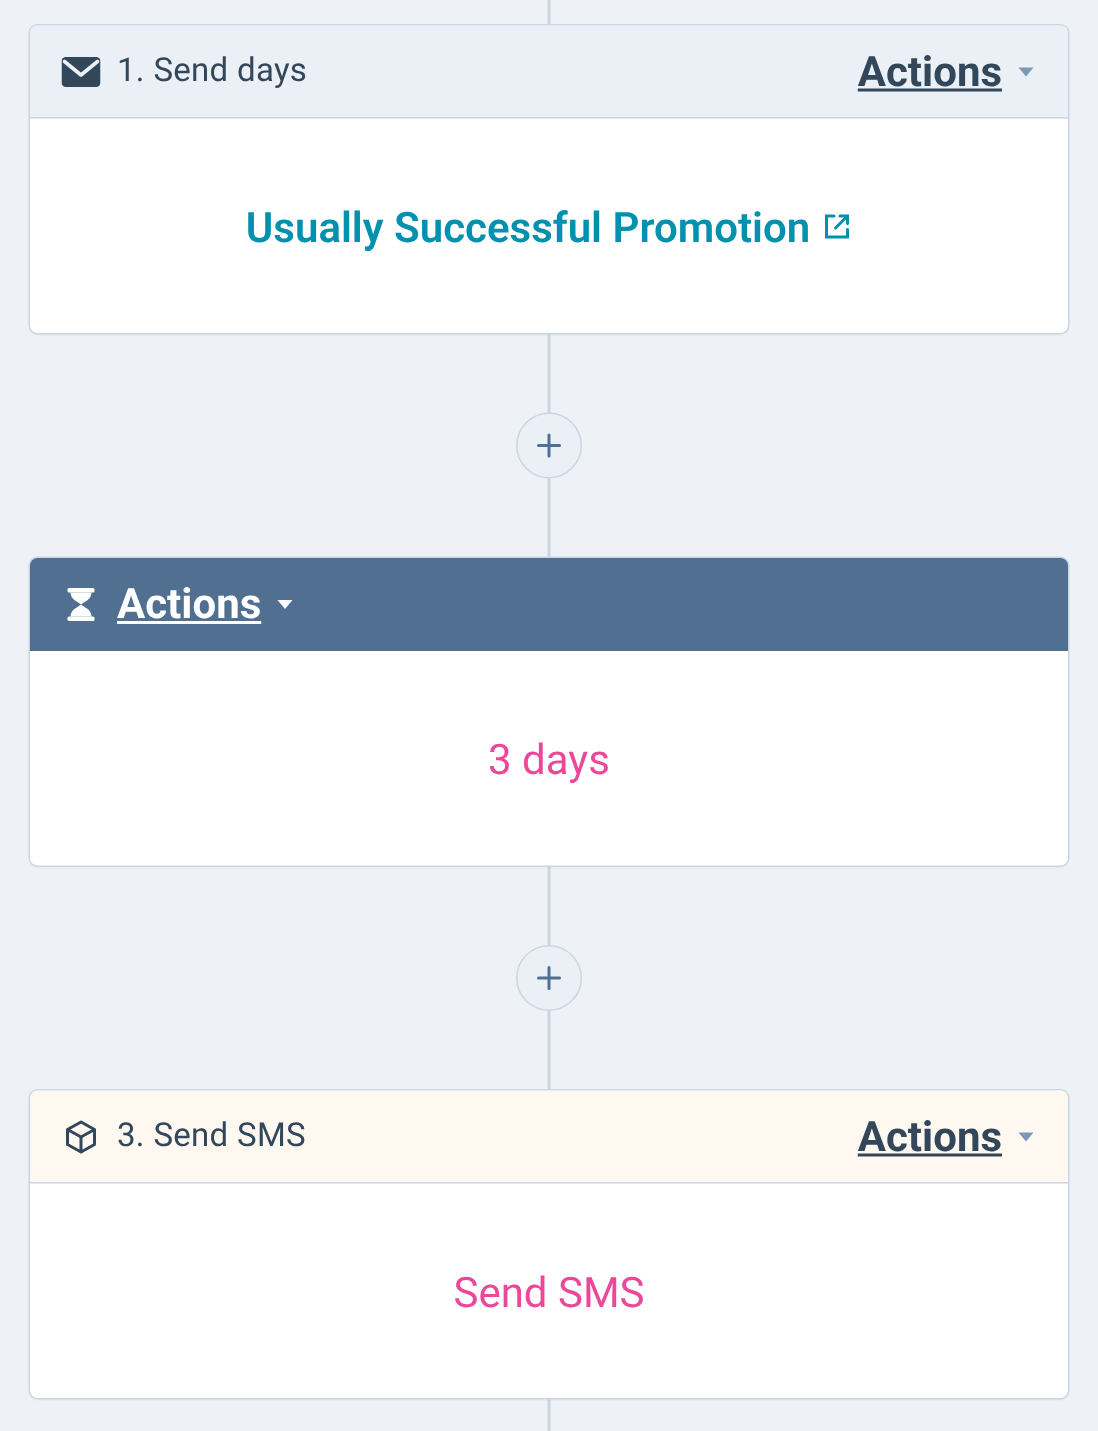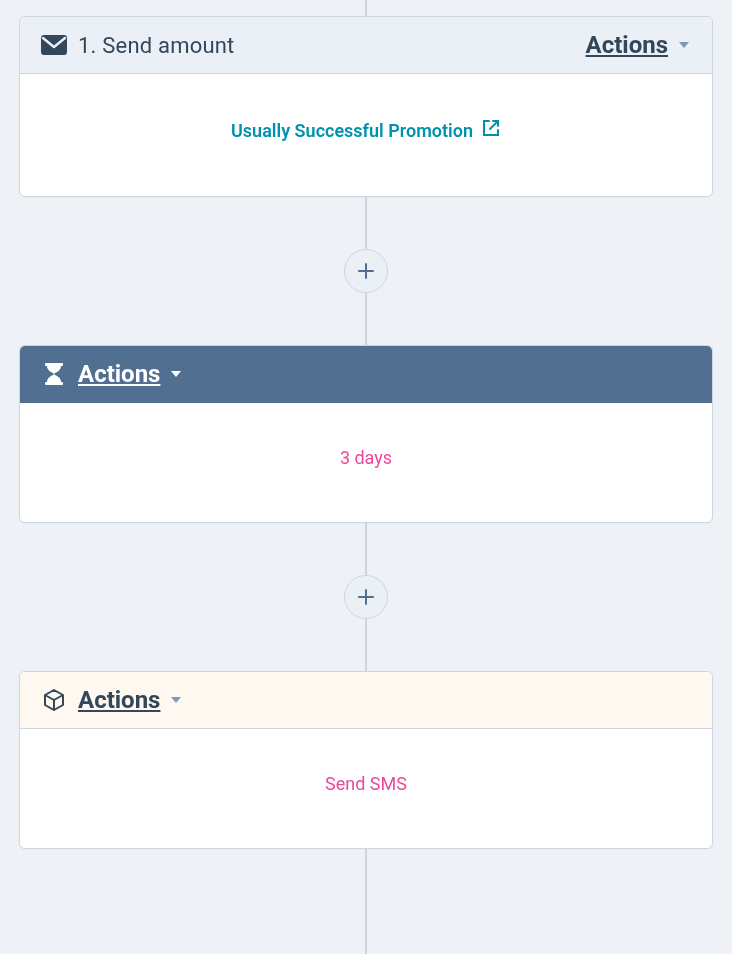--- a/index.html
+++ b/index.html
@@ -76,29 +76,29 @@
     letter-spacing: .2px;
   }
   .step-header.dark .title { color: #fff; }
   .actions {
     display: inline-flex;
     align-items: center;
     gap: 8px;
     font-weight: 700;
     text-decoration: underline;
     cursor: pointer;
-    font-size: 24px;
+    font-size: 28px;
   }
   .actions .chev { display:inline-flex; }
   .step-body {
-    padding: 44px 20px 54px;
+    padding: 56px 20px 54px;
     display: flex;
     justify-content: center;
     align-items: flex-start;
-    font-size: 18px;
+    font-size: 28px;
   }
   .step-body .email-link {
     color: #0091ae;
     font-weight: 600;
     display: inline-flex;
     align-items: center;
     gap: 8px;
     cursor: pointer;
   }
   .step-body .delay-text {
@@ -129,21 +129,21 @@
     <div class="step">
       <div class="step-header">
         <span class="icon">
           <svg width="26" height="20" viewBox="0 0 26 20">
               <rect x="0" y="0" width="26" height="20" rx="3" fill="#33475b"></rect>
               <path d="M2 3 L13 12 L24 3" stroke="#eaf0f6" stroke-width="2.4" fill="none" stroke-linecap="round" stroke-linejoin="round"></path>
             </svg>
         </span>
         <span class="title">
           <span>1.</span>
-          <span>Send amount</span>
+          <span>Send days</span>
         </span>
         <span class="actions">
           <span>Actions</span>
           <span class="chev">
             <svg width="16" height="16" viewBox="0 0 16 16">
                 <path d="M3 5 L8 11 L13 5 Z" fill="#7c98b6"></path>
               </svg>
           </span>
         </span>
       </div>
@@ -203,20 +203,24 @@
 
     <div class="step">
       <div class="step-header peach">
         <span class="icon">
           <svg width="24" height="24" viewBox="0 0 24 24">
               <path d="M12 2 L21 7 L12 12 L3 7 Z" fill="none" stroke="#33475b" stroke-width="2" stroke-linejoin="round"></path>
               <path d="M3 7 V17 L12 22 V12" fill="none" stroke="#33475b" stroke-width="2" stroke-linejoin="round"></path>
               <path d="M21 7 V17 L12 22" fill="none" stroke="#33475b" stroke-width="2" stroke-linejoin="round"></path>
             </svg>
         </span>
+        <span class="title">
+          <span>3.</span>
+          <span>Send SMS</span>
+        </span>
         <span class="actions">
           <span>Actions</span>
           <span class="chev">
             <svg width="16" height="16" viewBox="0 0 16 16">
                 <path d="M3 5 L8 11 L13 5 Z" fill="#7c98b6"></path>
               </svg>
           </span>
         </span>
       </div>
       <div class="step-body">

